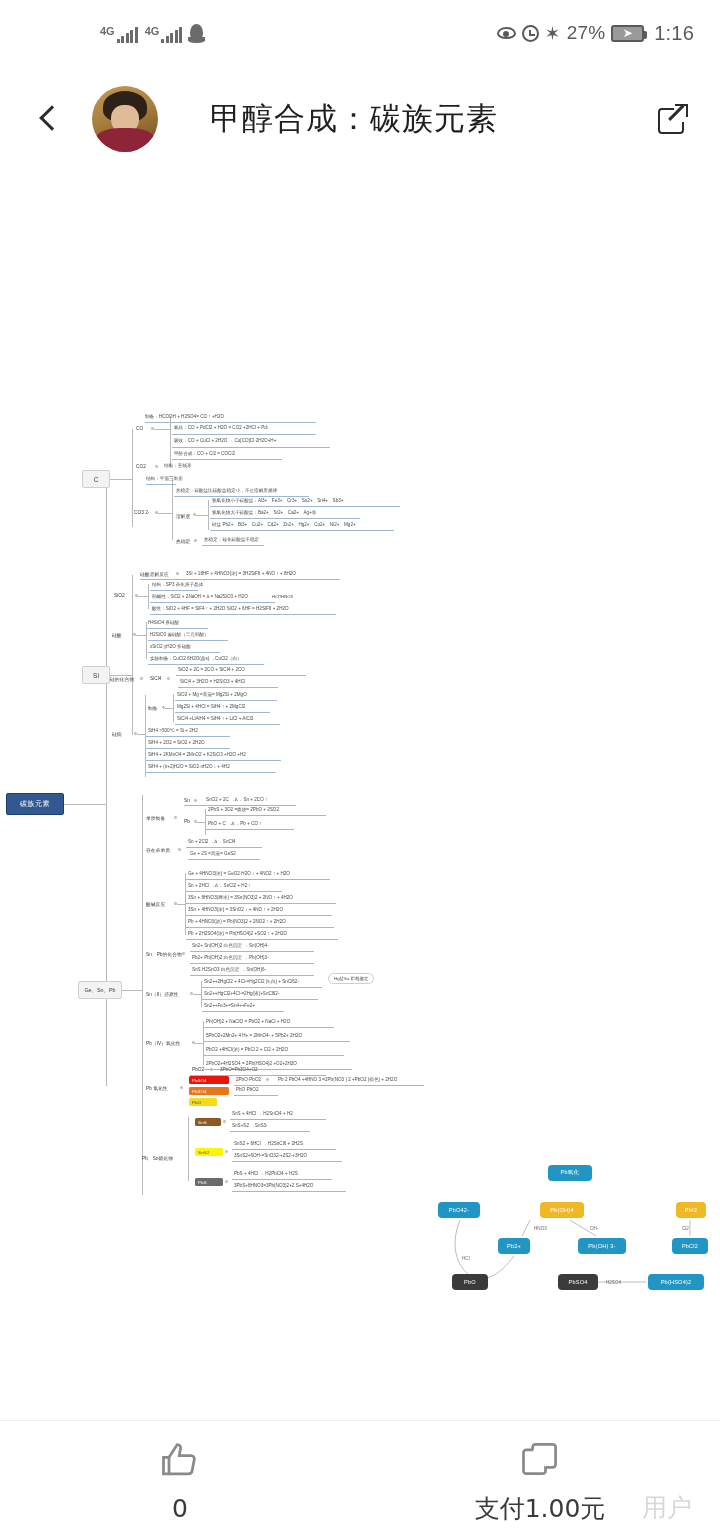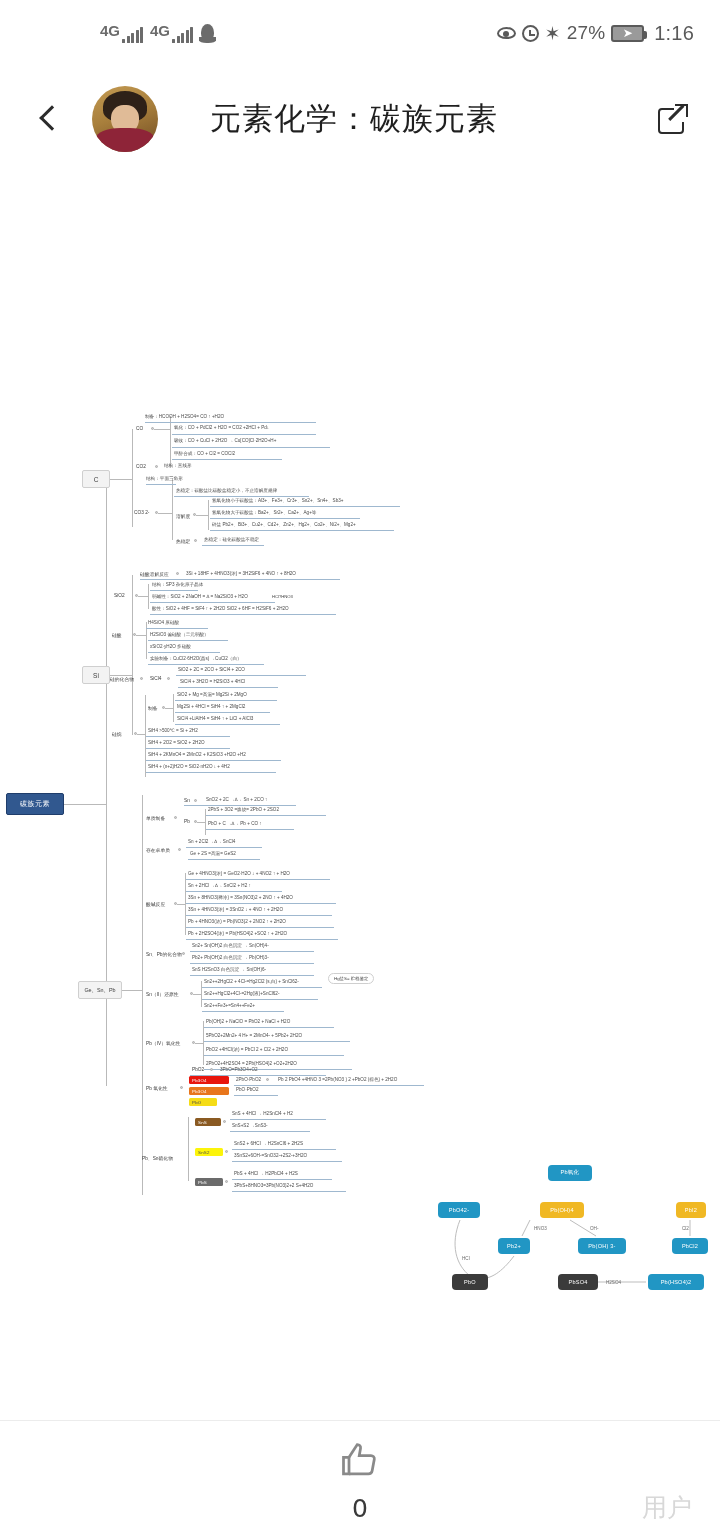--- a/index.html
+++ b/index.html
@@ -11,21 +11,21 @@
   }
   #page { position: relative; width: 720px; height: 1540px; background:#fff; }
 
   
   .statusbar {
     position:absolute; top:0; left:0; width:720px; height:66px;
     display:flex; align-items:center; color:#5a5a5a;
   }
   .sb-left { position:absolute; left:100px; display:flex; align-items:flex-end; gap:7px; }
   .sig { display:flex; align-items:flex-end; gap:2px; }
-  .sig .g4 { font-size:15px; font-weight:bold; line-height:10px; color:#6b6b6b; transform:translateY(-7px);text-align:right; }
+  .sig .g4 { font-size:11px; font-weight:bold; line-height:10px; color:#6b6b6b; transform:translateY(-7px);text-align:right; }
   .bars { display:flex; align-items:flex-end; gap:1.5px; height:16px; }
   .bars i { display:block; width:3px; background:#6b6b6b; border-radius:.5px; }
   .bars i:nth-child(1){height:4px;} .bars i:nth-child(2){height:7px;}
   .bars i:nth-child(3){height:10px;} .bars i:nth-child(4){height:13px;}
   .bars i:nth-child(5){height:16px;}
   .qq-icon { width:15px; height:19px; position:relative; }
   .qq-icon::before {
     content:""; position:absolute; left:1px; top:0; width:13px; height:17px;
     background:#6b6b6b; border-radius:50% 50% 42% 42%;
   }
@@ -201,21 +201,21 @@
     </div>
   </div>
 
   <div class="header">
     <div class="back-chevron"></div>
     <div class="avatar">
       <span class="hair"></span>
         <span class="face"></span>
         <span class="body"></span>
     </div>
-    <div class="header-title">元素化学：碳族元素</div>
+    <div class="header-title">甲醇合成：碳族元素</div>
     <div class="share-icon">
       <span class="bx"></span>
         <span class="mask"></span>
         <span class="arw"></span>
     </div>
   </div>
 
   <div class="mindmap">
 
     <div class="root">碳族元素</div>
@@ -482,17 +482,26 @@
   <div class="bottombar">
     <div class="bb-item">
       <span class="bb-icon thumb-ico">
         <svg viewBox="0 0 24 24" fill="none" stroke="#8a8a8a" stroke-width="1.5">
           <path d="M6 10v9H3v-9h3z"></path>
           <path d="M6 10l4.5-7c1.2 0 2 .9 1.8 2L11.6 9H18c1.1 0 2 .9 1.8 2l-1.2 6.4c-.2 1-1 1.6-2 1.6H6"></path>
         </svg>
       </span>
       <span class="bb-label">0</span>
     </div>
+    <div class="bb-item">
+      <span class="bb-icon pay-ico">
+        <svg viewBox="0 0 24 24" fill="none" stroke="#8a8a8a" stroke-width="1.5">
+          <rect x="3" y="7" width="12" height="13" rx="1.5"></rect>
+          <path d="M8 7V5.5A1.5 1.5 0 019.5 4H19a1.5 1.5 0 011.5 1.5V15a1.5 1.5 0 01-1.5 1.5h-4" fill="#fff"></path>
+        </svg>
+      </span>
+      <span class="bb-label">支付1.00元</span>
+    </div>
   </div>
 
   <div class="watermark">用户</div>
 
 </div>
 
 </body></html>

